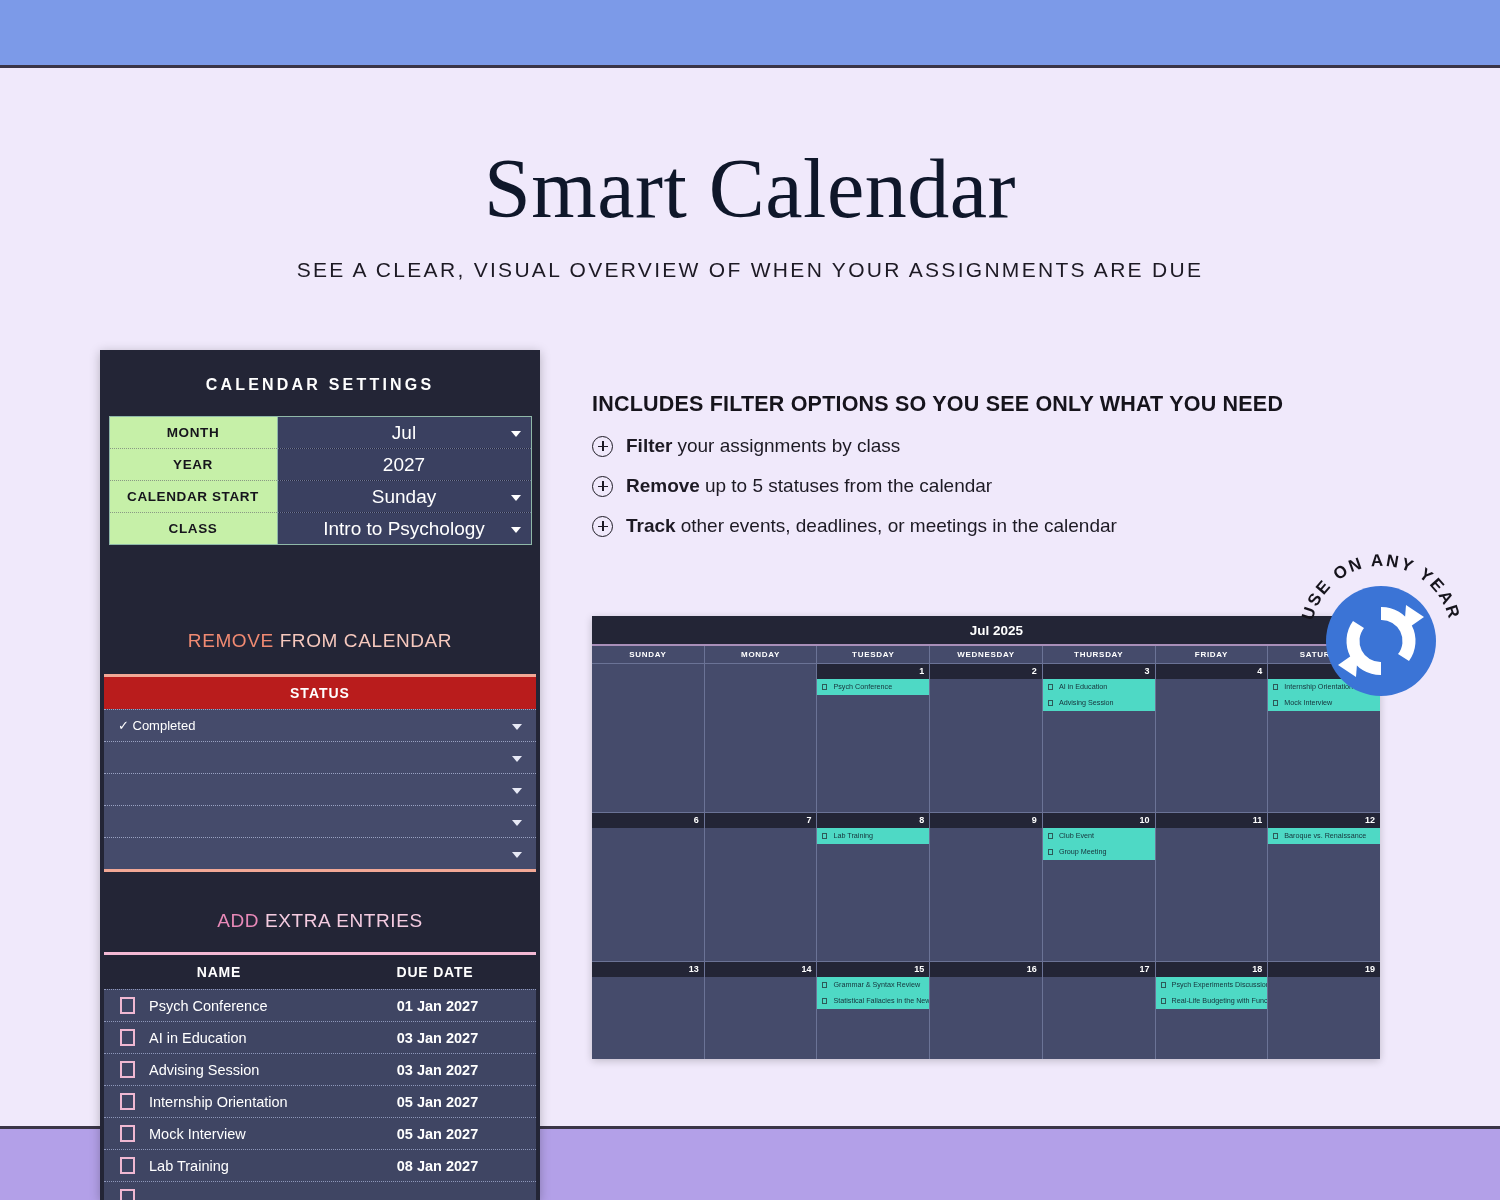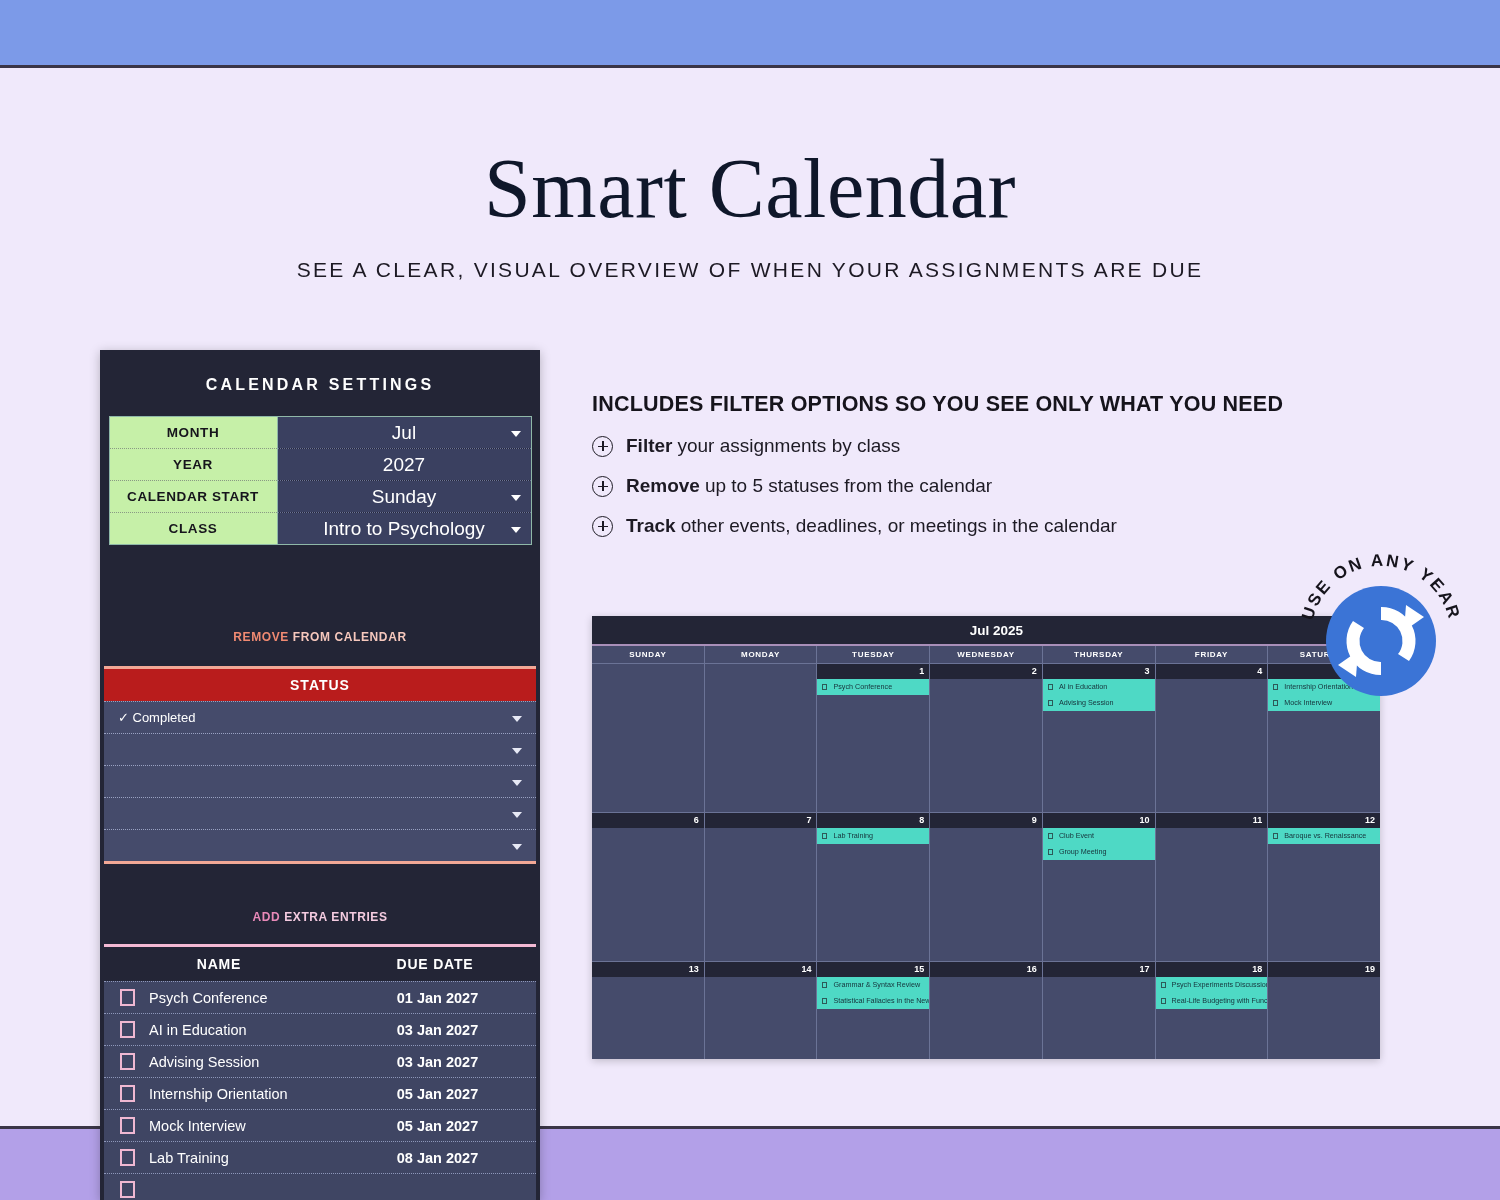--- a/index.html
+++ b/index.html
@@ -67,21 +67,21 @@
   }
   .settings-table tr:last-child .st-value { border-bottom: none; }
   .caret {
     position: absolute; right: 10px; top: 50%; margin-top: -2px;
     width: 0; height: 0;
     border-left: 5px solid transparent; border-right: 5px solid transparent;
     border-top: 6px solid #ffffff;
   }
 
   .section-title {
-    text-align: center; font-size: 12px; font-weight: 700;
+    text-align: center; font-size: 19px; font-weight: 400;
     letter-spacing: 0.6px;
   }
   .section-title .accent-a { color: #f08a72; }
   .section-title .accent-b { color: #f6c8bd; }
   .section-title .accent-c { color: #e889b8; }
   .section-title .accent-d { color: #f4cbe0; }
 
   .remove-block { position: absolute; left: 0; top: 280px; width: 440px; }
   .remove-block .section-title { margin-bottom: 22px; }
 

